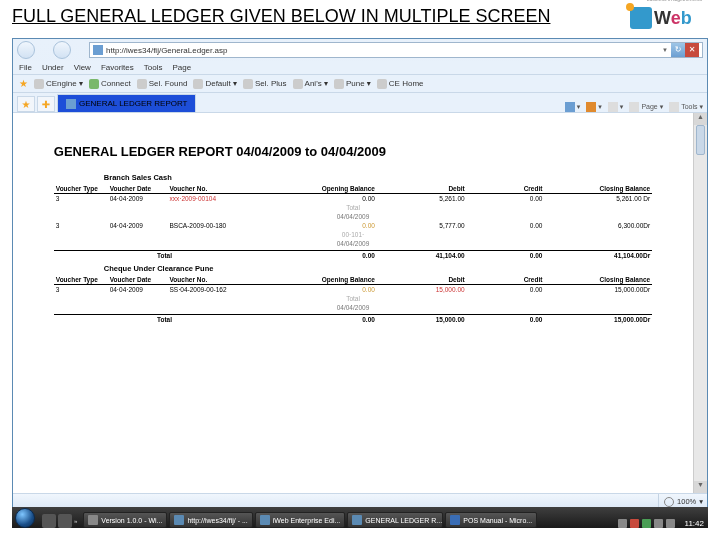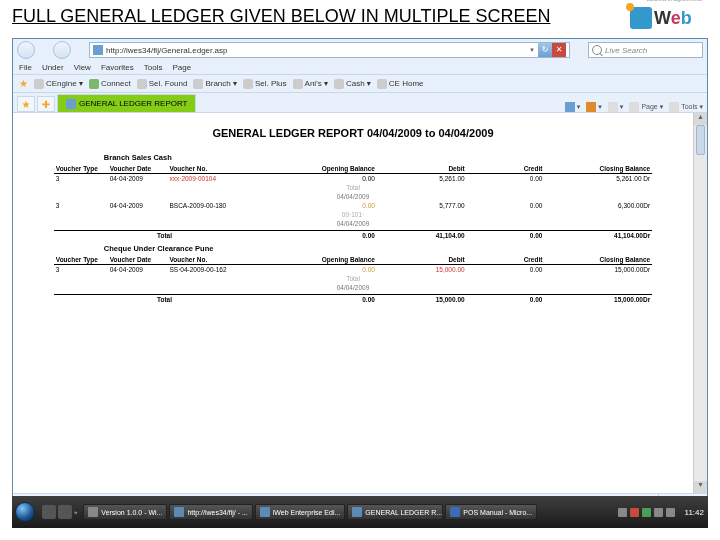--- a/index.html
+++ b/index.html
@@ -31,53 +31,53 @@
 .searchbar .mag{width:10px;height:10px;border:1px solid #888;border-radius:50%;position:relative;margin-right:3px}
 .searchbar .mag:after{content:"";position:absolute;width:4px;height:1px;background:#888;bottom:-1px;right:-2px;transform:rotate(45deg)}
 
 .menubar{height:14px;background:#e8f1fb;display:flex;align-items:center;font-size:8px;gap:10px;padding:0 6px;color:#333;border-bottom:1px solid #c9d8e8}
 .linksbar,.linksbar2{height:18px;background:#e8f1fb;display:flex;align-items:center;font-size:8px;gap:6px;padding:0 6px;color:#333;border-bottom:1px solid #c9d8e8}
 .favstar{color:#f5a623;font-size:10px}
 .lk{display:flex;align-items:center;gap:2px}
 .lk .ic{width:10px;height:10px;background:#ccc;border-radius:2px}
 .tabbar{height:20px;background:#e8f1fb;display:flex;align-items:flex-end;padding:0 4px;font-size:8px;border-bottom:1px solid #c9d8e8}
 .tabbar .star{width:18px;height:16px;border:1px solid #c9d8e8;background:#f2f6fb;display:flex;align-items:center;justify-content:center;color:#f5a623;font-size:10px;margin-right:2px}
-.tabbar .tab{height:18px;border:1px solid #c9d8e8;border-bottom:0;background:#84cc16;padding:2px 8px;display:flex;align-items:center;gap:3px}
+.tabbar .tab{height:18px;border:1px solid #c9d8e8;border-bottom:0;background:#1d4ed8;padding:2px 8px;display:flex;align-items:center;gap:3px}
 .tabbar .tab .tic{width:10px;height:10px;background:#6b9ed2}
 .tabbar .tools{margin-left:auto;display:flex;align-items:center;gap:6px;font-size:7px;color:#555}
 .tabbar .tools .ti{display:flex;align-items:center;gap:2px}
 .tabbar .tools .tic{width:10px;height:10px;background:#ddd}
 
 .content{flex:1;background:#fff;display:flex;position:relative;overflow:hidden}
 .doc{flex:1;background:#fff;padding:6px 0 0 0;overflow:hidden;font-size:7px;color:#000}
 .vsb{width:14px;background:#e8e8e8;border-left:1px solid #ccc;position:relative}
 .vsb .thumb{position:absolute;top:12px;left:2px;right:2px;height:30px;background:#c9d8e8;border:1px solid #9fb6cd;border-radius:2px}
 .vsb .arr{position:absolute;left:0;right:0;height:12px;background:#d8d8d8;text-align:center;font-size:7px;color:#666}
 .vsb .arr.top{top:0}.vsb .arr.bot{bottom:0}
 
 .report{width:88%;margin:0 auto}
-.rtitle{text-align:center;font-weight:700;font-size:11px;margin:8px 0 14px}
+.rtitle{text-align:left;font-weight:700;font-size:13px;margin:25px 0 14px}
 .section-head{font-weight:700;font-size:7.5px;margin:4px 0 2px;padding-left:50px}
 table.ledger{width:100%;border-collapse:collapse;table-layout:fixed}
 table.ledger th{font-weight:700;font-size:6.5px;text-align:left;border-bottom:1px solid #000;padding:1px 2px;vertical-align:bottom}
 table.ledger th.r,table.ledger td.r{text-align:right}
 table.ledger td{font-size:6.5px;padding:1px 2px}
 .mini-date{font-size:6px;color:#777;text-align:center;padding:1px 0}
 .mini-lbl{font-size:6px;color:#aaa;text-align:center;padding:1px 0}
 .hr-row td{border-bottom:1px solid #000}
 .total-row td{font-weight:700;font-size:7px}
 .total-label{font-weight:700}
 
 .statusbar{height:16px;background:linear-gradient(#f0f6fd,#dce8f6);border-top:1px solid #c9d8e8;display:flex;align-items:center;font-size:7.5px;color:#333;padding:0 4px;gap:6px}
 .statusbar .spacer{flex:1}
 .statusbar .seg{display:flex;align-items:center;gap:3px;border-left:1px solid #c4d3e3;padding-left:5px;height:100%}
 .statusbar .ic{width:10px;height:10px;background:#d4e3b0;border:1px solid #9ab35f}
 .statusbar .zoomic{width:10px;height:10px;border:1px solid #888;border-radius:50%}
 
-.taskbar{position:absolute;left:12px;right:12px;bottom:12px;height:32px;background:linear-gradient(#3f3f3f,#1a1a1a);display:flex;align-items:center;font-size:7px;color:#fff}
+.taskbar{position:absolute;left:12px;right:12px;bottom:12px;height:21px;background:linear-gradient(#3f3f3f,#1a1a1a);display:flex;align-items:flex-end;font-size:7px;color:#fff}
 .orb{width:20px;height:20px;border-radius:50%;background:radial-gradient(circle at 35% 30%,#7fc6ff,#1a4f8a 60%,#0b2a4f);margin:0 3px;border:1px solid #0b2a4f}
 .ql{display:flex;gap:2px;padding:0 4px;align-items:center}
 .ql .q{width:14px;height:14px;background:#555;border-radius:2px}
 .tasks{display:flex;gap:2px;flex:1;padding:0 2px;align-items:center}
 .task{height:16px;background:linear-gradient(#555,#333);border:1px solid #222;border-radius:2px;padding:0 4px;display:flex;align-items:center;gap:3px;max-width:96px;overflow:hidden;white-space:nowrap}
 .task .tic{width:10px;height:10px;background:#888;border-radius:1px;flex:none}
 .tray{display:flex;align-items:center;gap:3px;padding:0 6px}
 .tray .tic{width:9px;height:9px;background:#888;border-radius:1px}
 .clock{font-size:8px;padding:0 4px}
 </style>
@@ -98,24 +98,20 @@
   <div class="addr">
     <div class="navbtn"></div>
     <div class="navbtn"></div>
     <div class="urlbar">
       <span class="fav"></span>
       <span>http://iwes34/fij/GeneraLedger.asp</span>
       <span class="dd">▼</span>
       <span class="arrow">↻</span>
       <span class="arrow" style="background:#c74a3d">✕</span>
     </div>
-    <div class="searchbar">
-      <span class="mag"></span>
-      <span>Live Search</span>
-    </div>
   </div>
 
   <div class="menubar">
     <span>File</span>
     <span>Under</span>
     <span>View</span>
     <span>Favorites</span>
     <span>Tools</span>
     <span>Page</span>
   </div>
@@ -129,33 +125,33 @@
     <span class="lk">
         <span class="ic" style="background:#7ab86b"></span>
         <span>Connect</span>
       </span>
     <span class="lk">
         <span class="ic"></span>
         <span>Sel. Found</span>
       </span>
     <span class="lk">
         <span class="ic"></span>
-        <span>Branch ▾</span>
+        <span>Default ▾</span>
       </span>
     <span class="lk">
         <span class="ic"></span>
         <span>Sel. Plus</span>
       </span>
     <span class="lk">
         <span class="ic"></span>
         <span>Ani's ▾</span>
       </span>
     <span class="lk">
         <span class="ic"></span>
-        <span>Cash ▾</span>
+        <span>Pune ▾</span>
       </span>
     <span class="lk">
         <span class="ic"></span>
         <span>CE Home</span>
       </span>
   </div>
 
   <div class="tabbar">
     <div class="star">★</div>
     <div class="star">✚</div>

